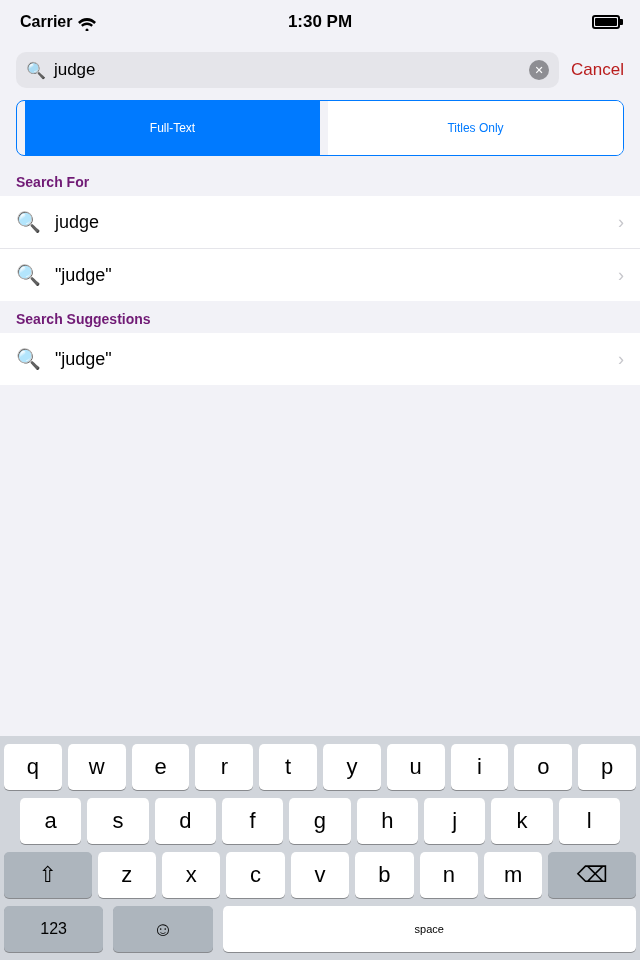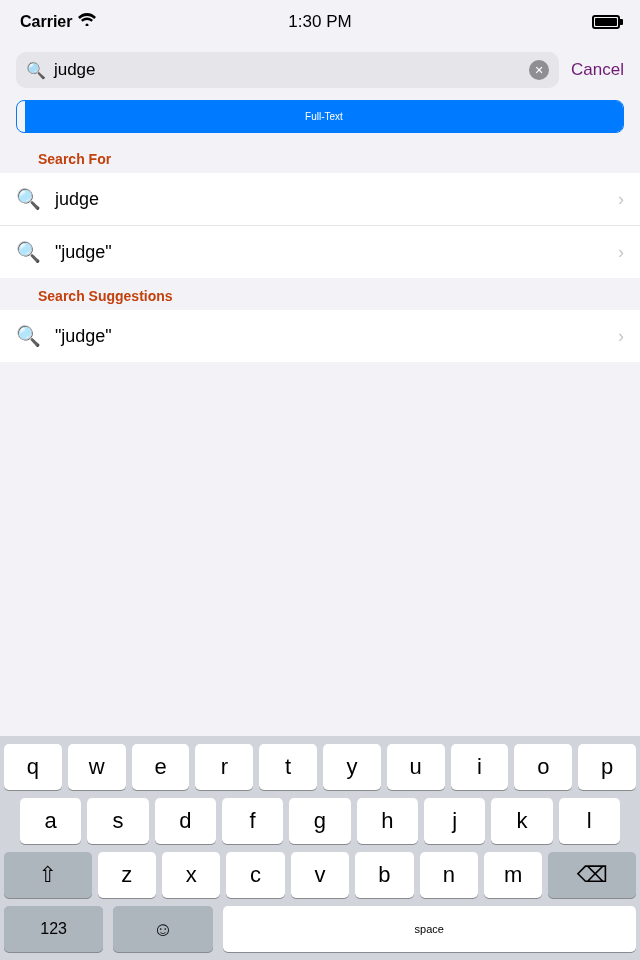--- a/index.html
+++ b/index.html
@@ -16,28 +16,28 @@
     .status-bar {
       height: 44px;
       background: #f2f2f7;
       display: flex;
       align-items: center;
       justify-content: space-between;
       padding: 0 20px;
     }
     .status-left {
       display: flex;
-      align-items: flex-start;
+      align-items: flex-end;
       gap: 6px;
       font-size: 16px;
       font-weight: 600;
     }
     .status-time {
       font-size: 17px;
-      font-weight: 400;
+      font-weight: 700;
       position: absolute;
       left: 50%;
       transform: translateX(-50%);
     }
     .status-right {
       display: flex;
       align-items: center;
       gap: 6px;
     }
     .battery {
@@ -103,62 +103,61 @@
       align-items: center;
       justify-content: center;
       cursor: pointer;
     }
     .clear-btn::before {
       content: '✕';
       color: #fff;
       font-size: 11px;
     }
     .cancel-btn {
-      color: #701a75;
+      color: #b91c1c;
       font-size: 17px;
       cursor: pointer;
       white-space: nowrap;
     }
 
     
     .segmented {
       margin: 4px 16px 8px;
       background: #f2f2f7;
       border: 1.5px solid #007aff;
       border-radius: 8px;
       display: flex;
       overflow: hidden;
     }
     .seg-btn {
       flex: 1;
-      padding: 10px 0;
+      padding: 20px 0;
       text-align: center;
-      font-size: 10px;
+      font-size: 12px;
       cursor: pointer;
       margin-left: 8px;
     }
     .seg-btn.active {
       background: #007aff;
       color: #fff;
       font-weight: 500;
     }
     .seg-btn.inactive {
       background: #fff;
       color: #007aff;
     }
 
     
     .section-header {
       background: #f2f2f7;
       padding: 10px 16px 6px;
       font-size: 14px;
       font-weight: 700;
-      color: #c2410c;
+      color: #701a75;
       text-transform: none;
-      margin-left: 22px;
     }
 
     
     .results-list {
       background: #fff;
     }
     .result-row {
       display: flex;
       align-items: center;
       padding: 14px 16px;
@@ -251,20 +250,21 @@
   <div class="search-input-wrap">
     <span class="search-icon-sm">🔍</span>
     <span class="search-input-text">judge</span>
     <div class="clear-btn"></div>
   </div>
   <span class="cancel-btn">Cancel</span>
 </div>
 
 <div class="segmented">
   <div class="seg-btn active">Full-Text</div>
+  <div class="seg-btn inactive">Titles Only</div>
 </div>
 
 <div class="section-header">Search For</div>
 <div class="results-list">
   <div class="result-row">
     <span class="result-icon">🔍</span>
     <span class="result-text">judge</span>
     <span class="chevron">›</span>
   </div>
   <div class="result-row">

